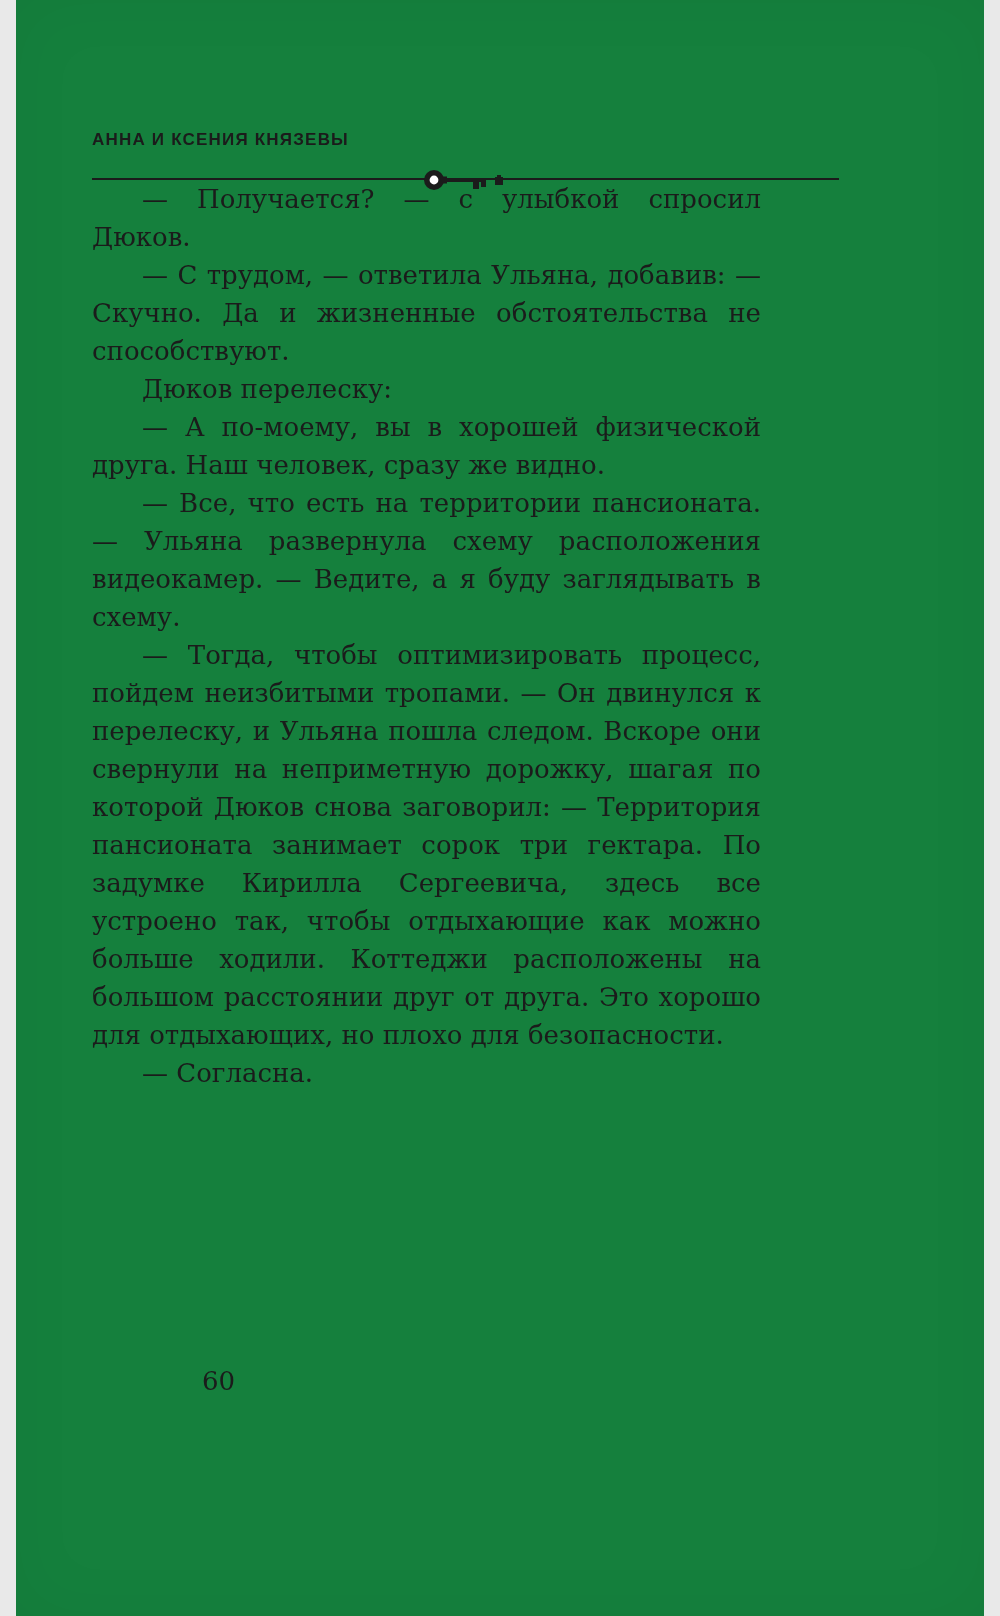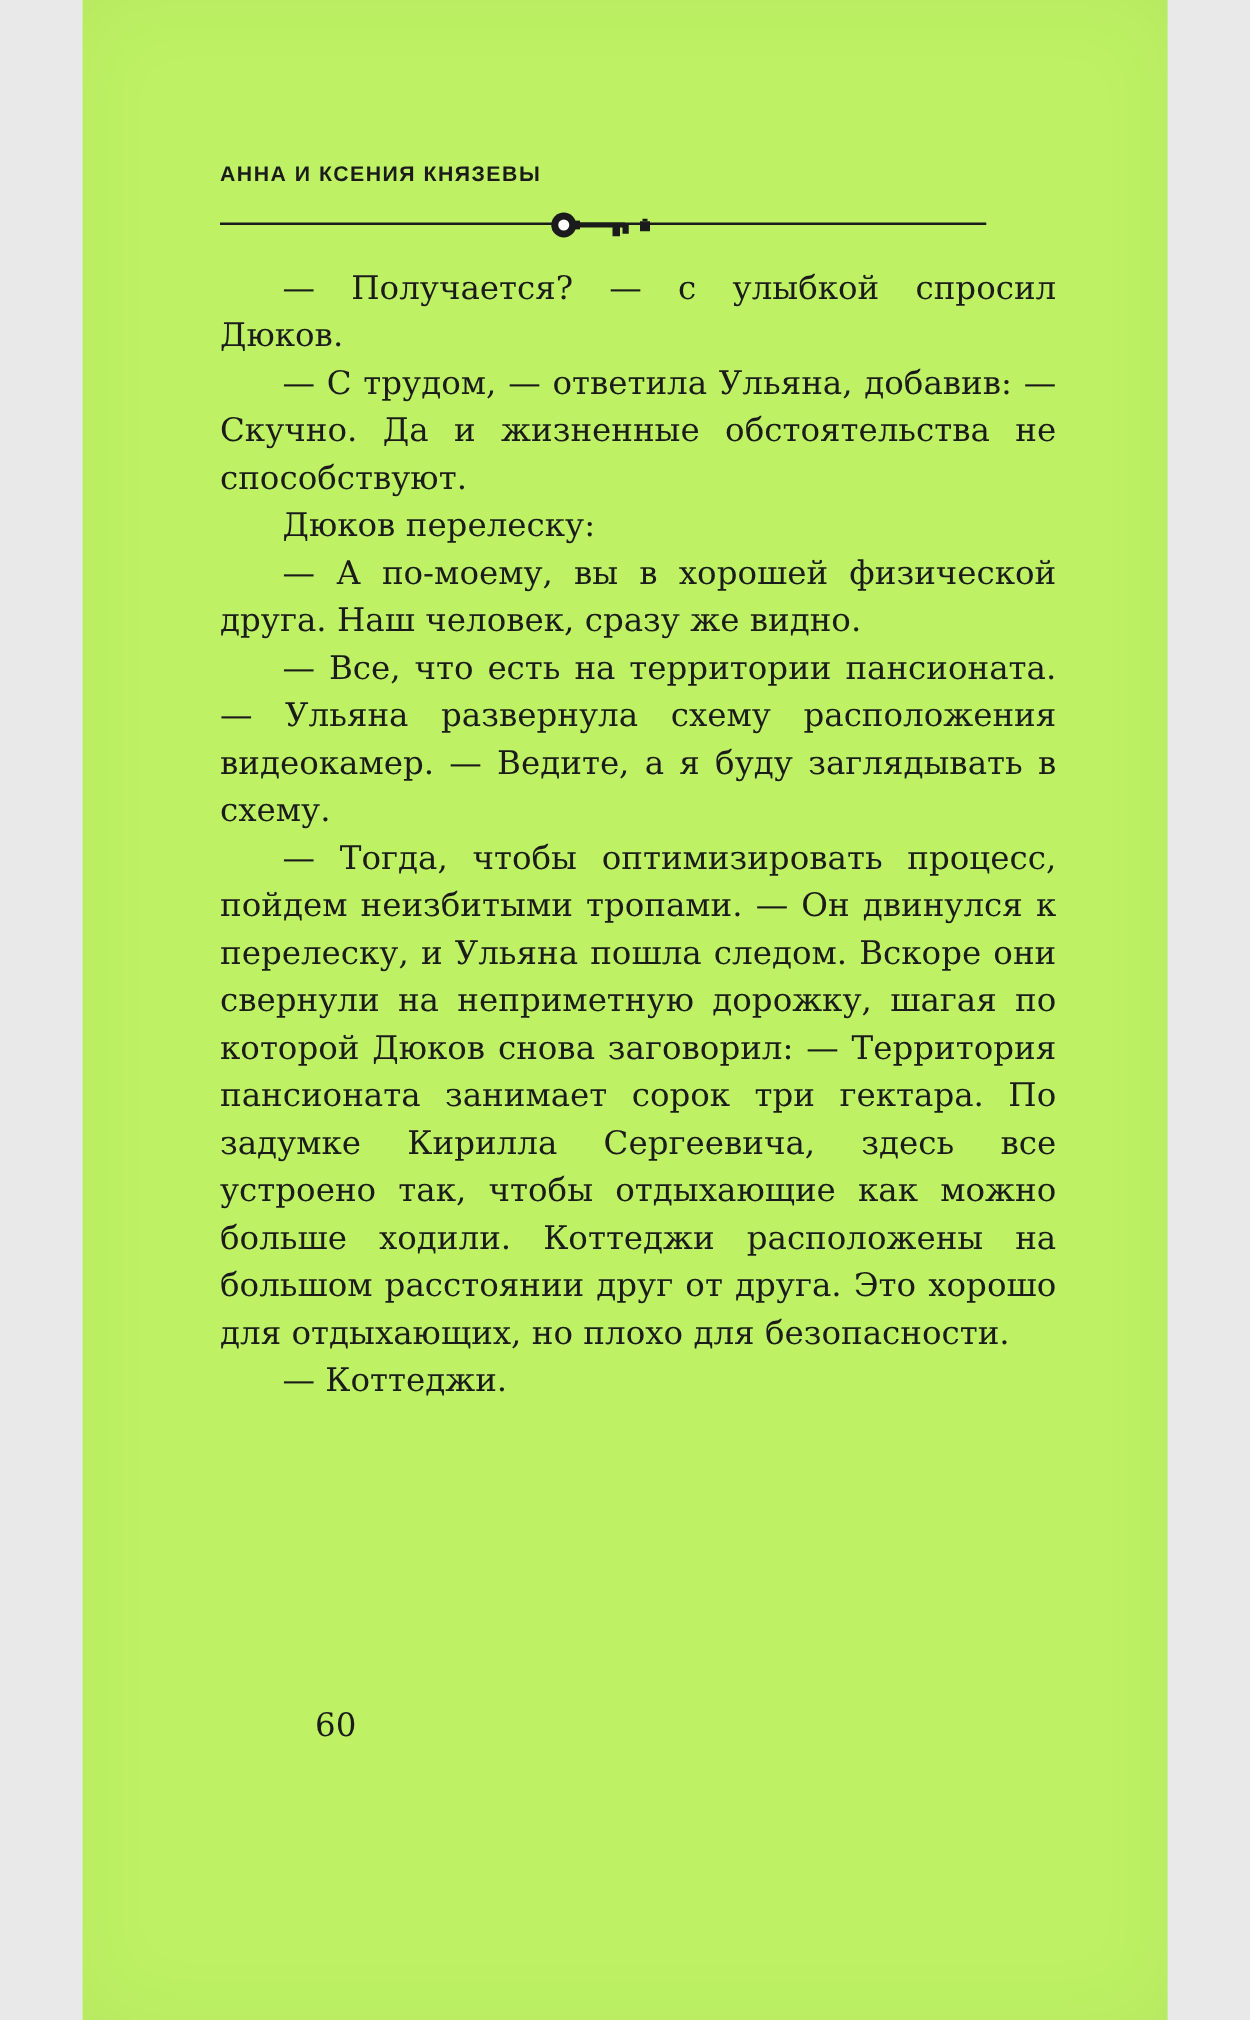--- a/index.html
+++ b/index.html
@@ -2,26 +2,26 @@
 <html lang="ru"><head>
 <meta charset="utf-8">
 <style>
   html, body {
     margin: 0;
     padding: 0;
     background: #e9e9e9;
   }
   .page {
     position: relative;
-    width: 868px;
+    width: 968px;
     height: 1616px;
     margin: 0 auto;
-    background: #bef264;
+    background: #15803d;
     box-sizing: border-box;
-    padding: 130px 145px 0 110px;
+    padding: 130px 145px 0 76px;
     box-shadow: inset 0 0 70px rgba(0,0,0,0.045);
     overflow: hidden;
     color: #1b1b1b;
   }
   .running-head { width: 100%; }
   .author-line {
     font-family: "Liberation Sans", sans-serif;
     font-weight: 700;
     font-size: 17px;
     letter-spacing: 1.2px;
@@ -38,21 +38,20 @@
     position: absolute;
     left: 50%;
     top: -12px;
     transform: translateX(-50%);
     width: 86px;
     height: 24px;
     display: block;
   }
   .key-wrap svg { display: block; width: 86px; height: 24px; }
   .text-block {
-    margin-top: 32px;
     width: 669px;
     font-family: "DejaVu Serif", serif;
     font-size: 26px;
     line-height: 38px;
     text-align: justify;
   }
   .para {
     margin: 0;
     text-indent: 50px;
   }
@@ -93,18 +92,18 @@
     </div>
   </header>
 
   <main class="text-block">
       <p class="para">— Получается? — с улыбкой спросил Дюков.</p>
       <p class="para">— С трудом, — ответила Ульяна, добавив: — Скучно. Да и жизненные обстоятельства не способствуют.</p>
       <p class="para">Дюков перелеску:</p>
       <p class="para">— А по-моему, вы в хорошей физической друга. Наш человек, сразу же видно.</p>
       <p class="para">— Все, что есть на территории пансионата. — Ульяна развернула схему расположения видеокамер. — Ведите, а я буду заглядывать в схему.</p>
       <p class="para">— Тогда, чтобы оптимизировать процесс, пойдем неизбитыми тропами. — Он двинулся к перелеску, и Ульяна пошла следом. Вскоре они свернули на неприметную дорожку, шагая по которой Дюков снова заговорил: — Территория пансионата занимает сорок три гектара. По задумке Кирилла Сергеевича, здесь все устроено так, чтобы отдыхающие как можно больше ходили. Коттеджи расположены на большом расстоянии друг от друга. Это хорошо для отдыхающих, но плохо для безопасности.</p>
-      <p class="para">— Коттеджи.</p>
+      <p class="para">— Согласна.</p>
     </main>
 
   <div class="folio">60</div>
 
 </div>
 
 </body></html>

